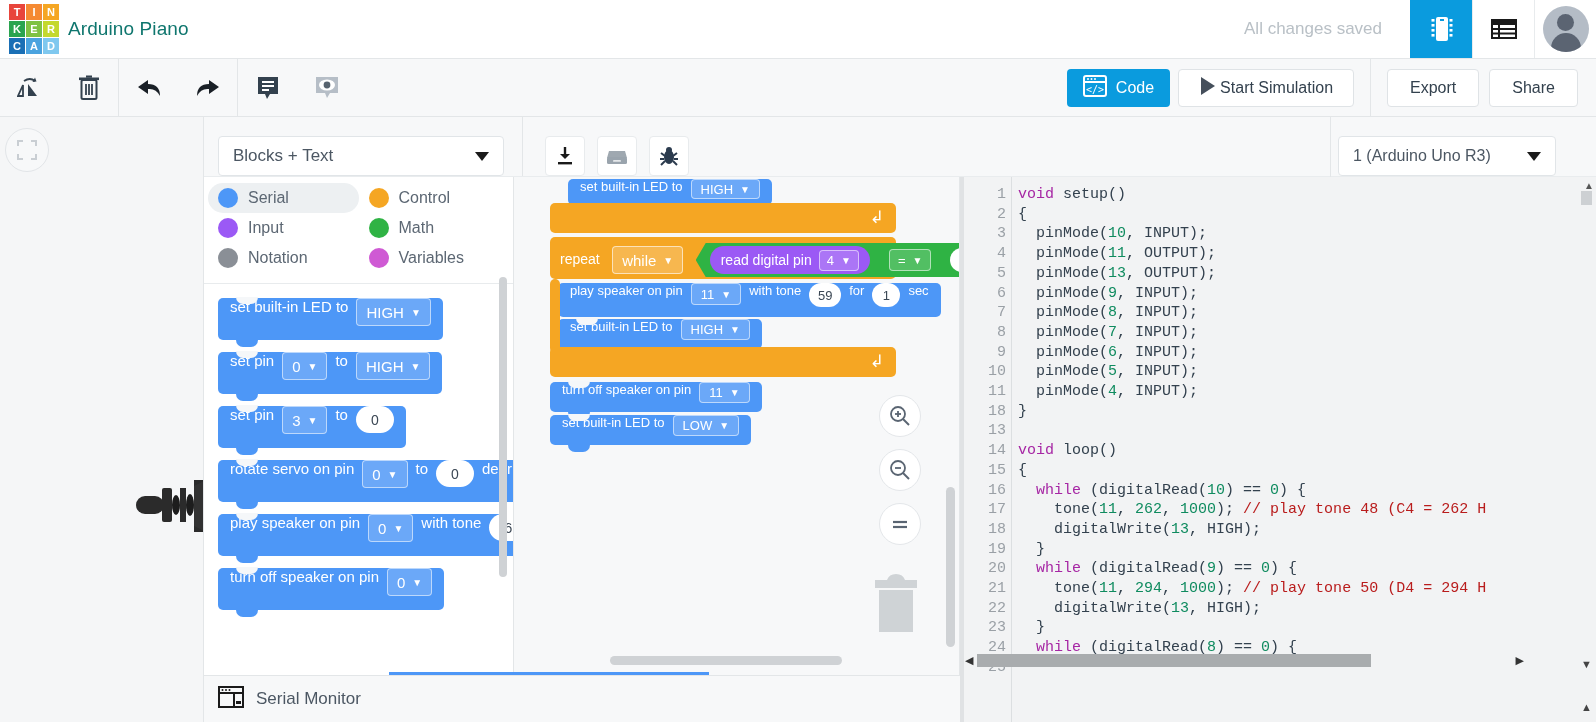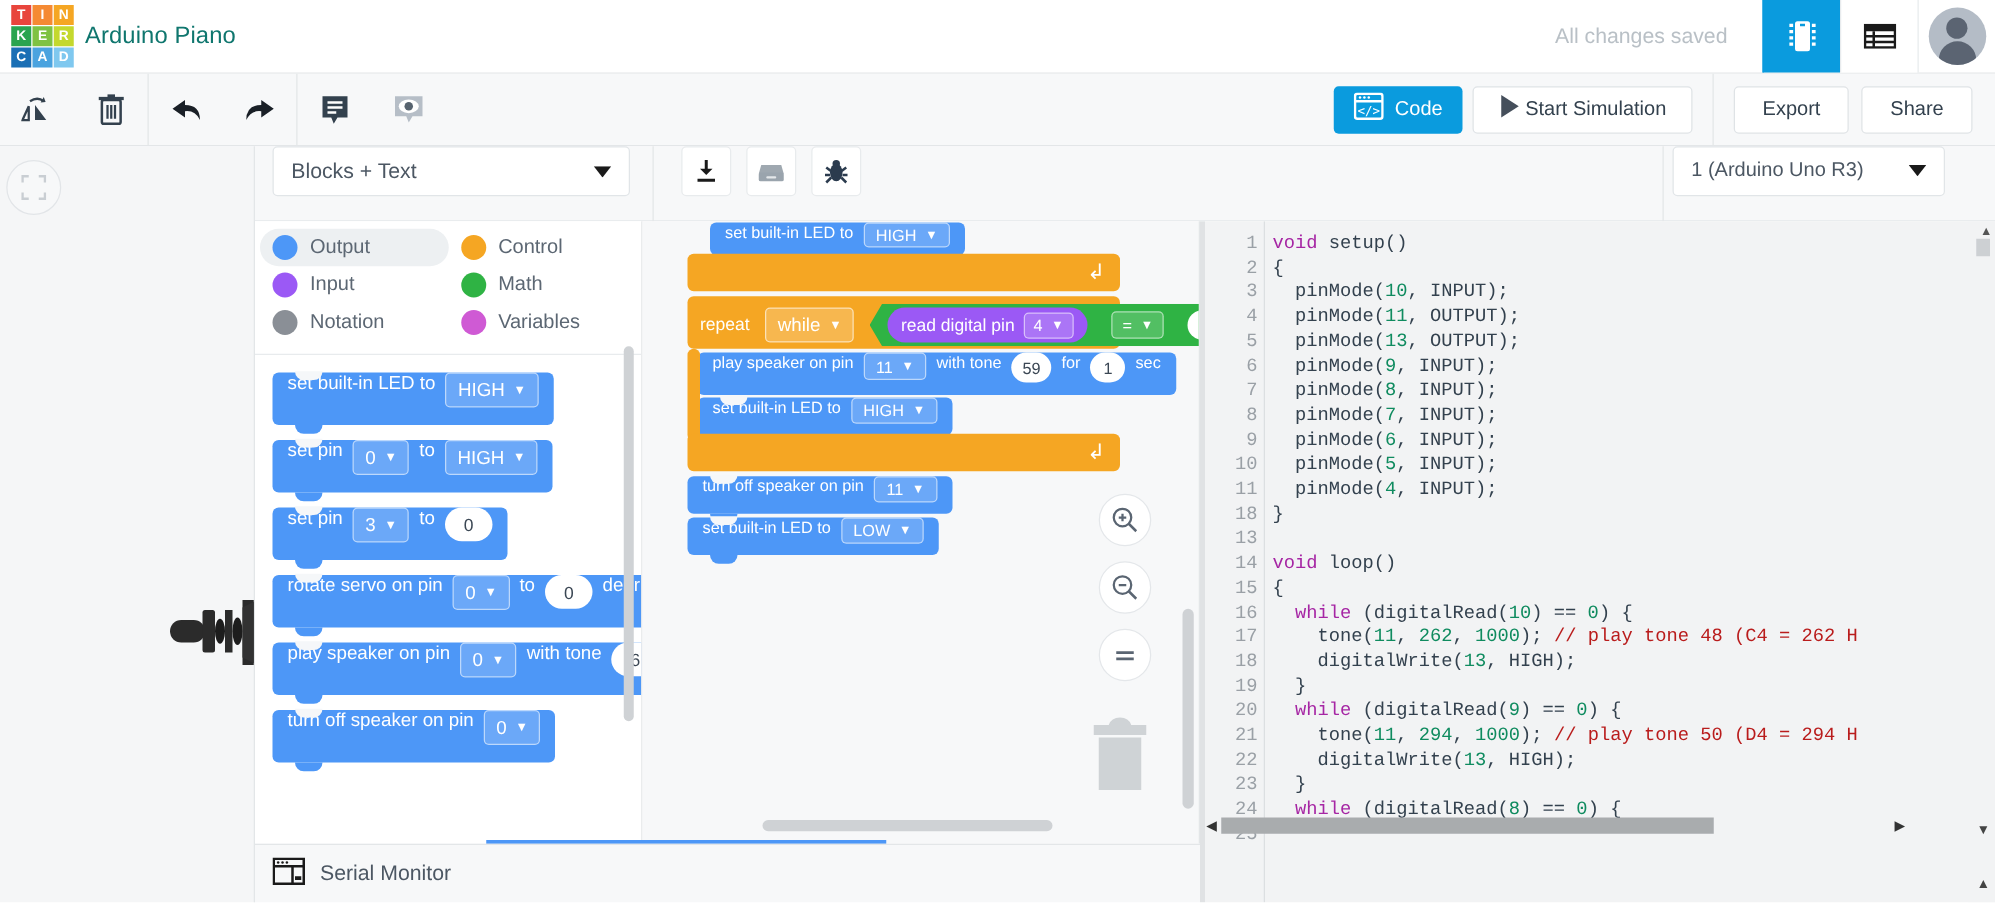--- a/index.html
+++ b/index.html
@@ -81,21 +81,21 @@
     background: #fff; border: 1px solid #dfe3e6; border-radius: 4px;
     height: 38px; padding: 0 20px; font-size: 16px; color: #33414e; cursor: pointer;
   }
   .btn-sm { padding: 0 22px; }
   .vdivider { width: 1px; height: 58px; background: #e3e6e8; margin: 0 16px; }
 
   
   .toolbar3 {
     position: absolute; top: 117px; left: 204px; width: 1392px; height: 60px;
     background: #f7f8f9; border-bottom: 1px solid #e9ecee;
-    display: flex; align-items: flex-start;
+    display: flex; align-items: flex-end;
   }
   .select-box {
     margin-left: 14px; width: 286px; height: 40px;
     background: #fff; border: 1px solid #e1e5e8; border-radius: 4px;
     display: flex; align-items: center; padding: 0 14px;
     font-size: 17px; color: #4c5763; cursor: pointer;
   }
   .select-box .caret { margin-left: auto; }
   .t3-sep { width: 1px; height: 60px; background: #e3e6e8; margin-left: 18px; }
   .sq-btn {
@@ -471,21 +471,21 @@
           </svg>
       </span>
     </div>
   </div>
   <div class="t3-left-sep"></div>
 
   <div class="palette">
     <div class="cat-grid" id="cat-grid">
         <div class="cat-item selected">
           <span class="cat-dot" style="background: rgb(77, 151, 247);"></span>
-          <span>Output</span>
+          <span>Serial</span>
         </div>
         <div class="cat-item">
           <span class="cat-dot" style="background: rgb(245, 166, 35);"></span>
           <span>Control</span>
         </div>
         <div class="cat-item">
           <span class="cat-dot" style="background: rgb(155, 89, 245);"></span>
           <span>Input</span>
         </div>
         <div class="cat-item">

